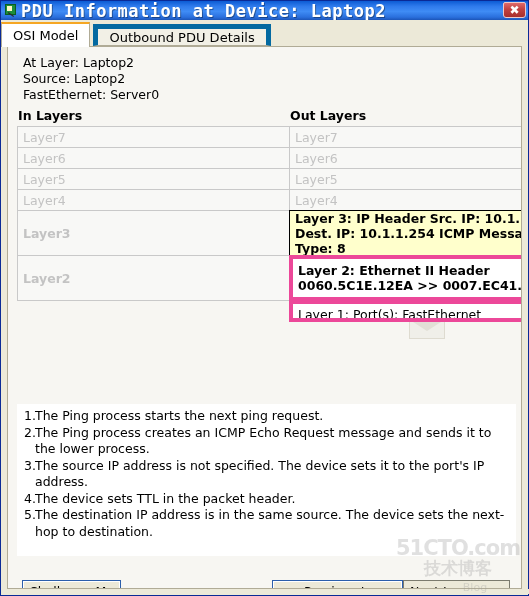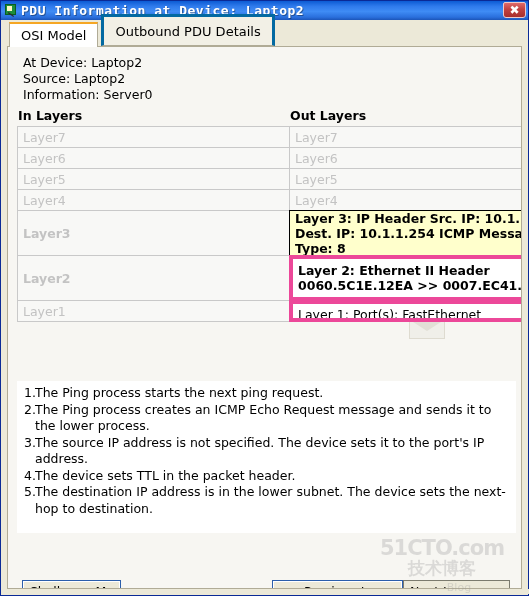--- a/index.html
+++ b/index.html
@@ -67,21 +67,21 @@
   .title-icon .stick {
     position: absolute;
     left: 4px; top: 9px;
     width: 7px; height: 1px;
     background: #2b2b2b;
     transform: rotate(35deg);
     transform-origin: left center;
   }
   .title-text {
     font-family: "DejaVu Sans Mono", monospace;
-    font-size: 13px;
+    font-size: 17px;
     font-weight: bold;
     color: #ffffff;
     letter-spacing: 0.5px;
     white-space: nowrap;
     text-shadow: 1px 1px 0 rgba(0,0,0,0.35);
   }
   .close-btn {
     position: absolute;
     right: 2px; top: 1px;
     width: 23px; height: 16px;
@@ -103,21 +103,20 @@
   }
 
   
   .tabstrip {
     position: relative;
     height: 26px;
     flex: 0 0 26px;
     background: #ece9d8;
     display: flex;
     align-items: flex-end;
-    padding-left: 8px;
   }
   .tab {
     position: relative;
     height: 23px;
     box-sizing: border-box;
     padding: 0 11px;
     display: flex;
     align-items: center;
     font-family: "DejaVu Sans", sans-serif;
     font-size: 13px;
@@ -129,26 +128,27 @@
     background: #ffffff;
     border: 1px solid #b0ab96;
     border-bottom: none;
     border-top: 2px solid #f5a623;
     height: 25px;
     z-index: 3;
     margin-bottom: -1px;
   }
   .tab.inactive {
     background: #f2f0e6;
-    border: 3px solid #0369a1;
+    border: 5px solid #0369a1;
     border-bottom: 1px solid #b0ab96;
-    height: 32px;
+    height: 22px;
     margin-left: 3px;
     margin-bottom: 0px;
     z-index: 1;
+    align-items: flex-end;
   }
 
   
   .tabbody {
     position: relative;
     flex: 1 1 auto;
     margin: 0 6px 6px 6px;
     background: #f7f6f2;
     border: 1px solid #b0ab96;
     border-top: 1px solid #b0ab96;
@@ -238,21 +238,21 @@
     width: 0; height: 0;
     border-left: 17px solid transparent;
     border-right: 17px solid transparent;
     border-top: 11px solid #e2e0d6;
   }
 
   
   .desc {
     position: absolute;
     left: 9px;
-    top: 334px;
+    top: 357px;
     width: 499px;
     height: 152px;
     box-sizing: border-box;
     background: #ffffff;
     border: none;
     padding: 4px 7px 0 7px;
     overflow: hidden;
   }
   .desc .line {
     font-family: "DejaVu Sans", sans-serif;
@@ -296,21 +296,21 @@
     border: 1px solid #2b5eab;
     box-shadow: inset 0 0 0 1px #ffffff;
   }
   .btn-challenge { left: 14px; top: 6px; }
   .btn-prev { left: 264px; top: 6px; }
   .btn-next { left: 395px; top: 6px; }
 
   
   .watermark {
     position: absolute;
-    right: 22px;
+    right: 6px;
     top: 538px;
     width: 130px;
     height: 54px;
     pointer-events: none;
     opacity: 0.30;
     text-align: center;
   }
   .wm1 {
     font-family: "DejaVu Sans", sans-serif;
     font-size: 21px;
@@ -364,36 +364,35 @@
         <span>OSI Model</span>
       </div>
       <div class="tab inactive">
         <span>Outbound PDU Details</span>
       </div>
     </div>
 
     <div class="tabbody">
 
       <div class="devinfo">
-        <div>At Device: Laptop2</div>
+        <div>At Layer: Laptop2</div>
         <div>Source: Laptop2</div>
-        <div>Information: Server0</div>
+        <div>FastEthernet: Server0</div>
       </div>
 
       <div class="layers-wrap">
 
         <div class="layer-col left">
           <div class="col-title">In Layers</div>
           <div class="layer-box h25">Layer7</div>
           <div class="layer-box h25">Layer6</div>
           <div class="layer-box h25">Layer5</div>
           <div class="layer-box h25">Layer4</div>
           <div class="layer-box h50">Layer3</div>
           <div class="layer-box h50">Layer2</div>
-          <div class="layer-box h25">Layer1</div>
         </div>
 
         <div class="layer-col right">
           <div class="col-title">Out Layers</div>
           <div class="layer-box h25">Layer7</div>
           <div class="layer-box h25">Layer6</div>
           <div class="layer-box h25">Layer5</div>
           <div class="layer-box h25">Layer4</div>
           <div class="layer-box h50 highlight">Layer 3: IP Header Src. IP: 10.1.1.2, Dest. IP: 10.1.1.254 ICMP Message Type: 8</div>
           <div class="layer-box h50 active">Layer 2: Ethernet II Header 0060.5C1E.12EA &gt;&gt; 0007.EC41.E85A</div>
@@ -410,21 +409,21 @@
         <div class="line">
           <span class="num">2.</span><span>The Ping process creates an ICMP Echo Request message and sends it to the lower process.</span>
         </div>
         <div class="line">
           <span class="num">3.</span><span>The source IP address is not specified. The device sets it to the port's IP address.</span>
         </div>
         <div class="line">
           <span class="num">4.</span><span>The device sets TTL in the packet header.</span>
         </div>
         <div class="line">
-          <span class="num">5.</span><span>The destination IP address is in the lower subnet. The device sets the next-hop to destination.</span>
+          <span class="num">5.</span><span>The destination IP address is in the same source. The device sets the next-hop to destination.</span>
         </div>
       </div>
 
       <div class="buttons">
         <div class="btn btn-challenge focused">Challenge Me</div>
         <div class="btn btn-prev focused">&lt;&lt; Previous Layer</div>
         <div class="btn btn-next">Next Layer &gt;&gt;</div>
       </div>
 
     </div>

